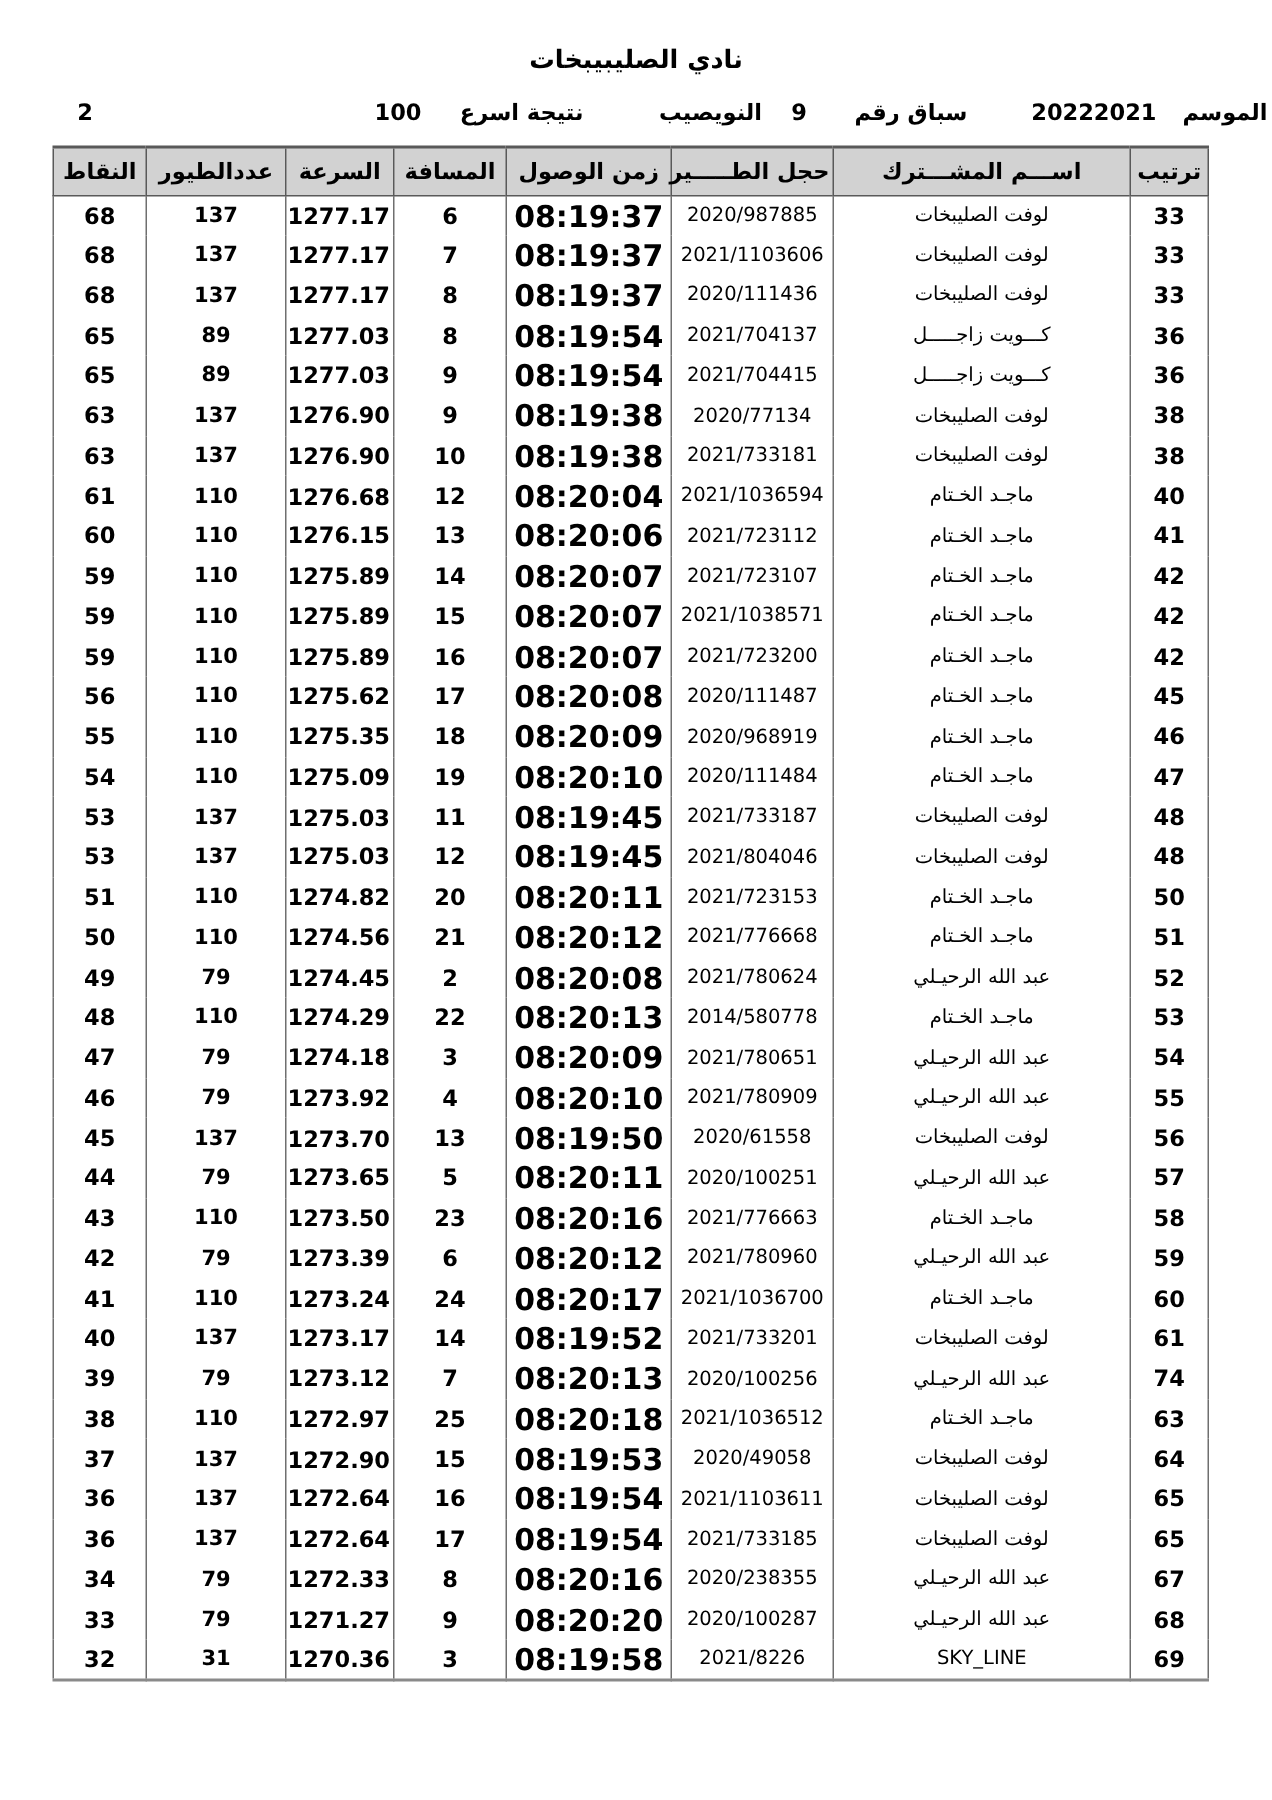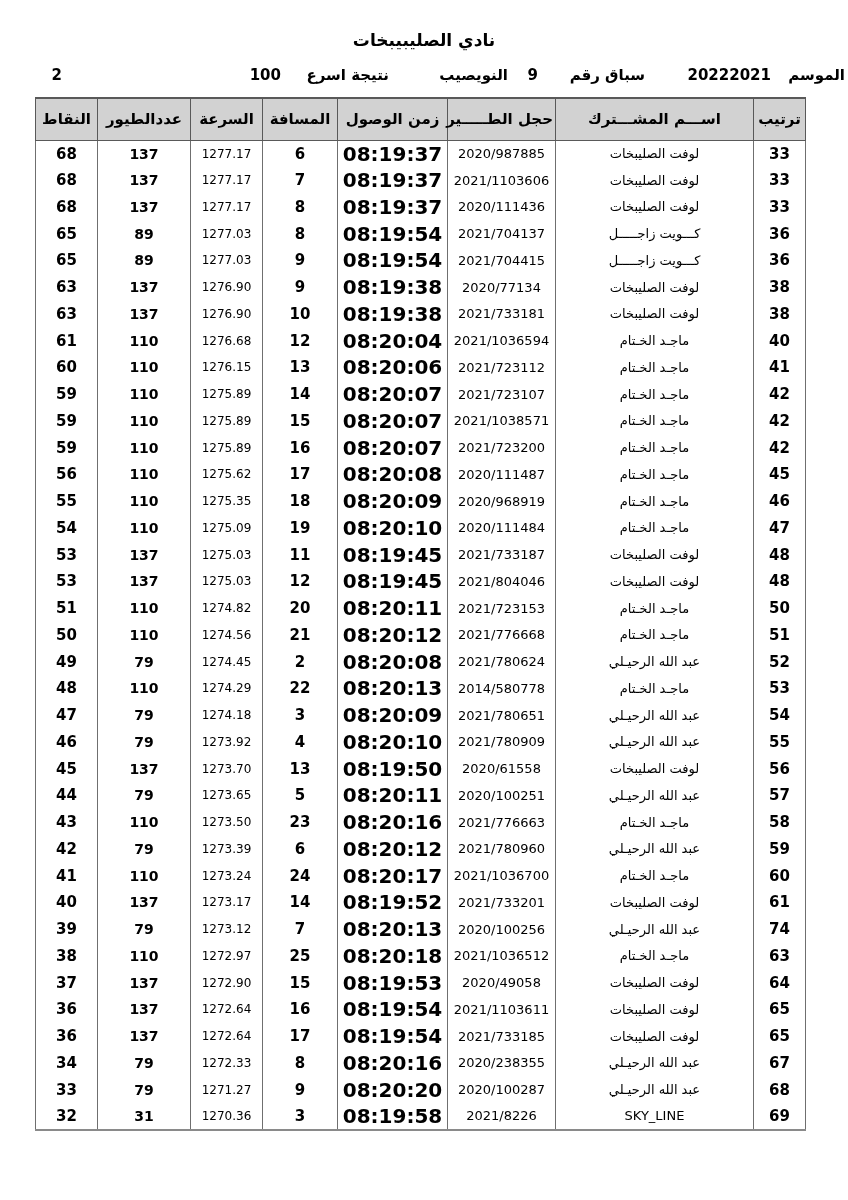--- a/index.html
+++ b/index.html
@@ -58,21 +58,21 @@
     left:35px;top:97px;
     width:771px;
     border-collapse:collapse;
     table-layout:fixed;
     direction:rtl;
   }
   table.results thead th{
     background:var(--header-bg);
     border:1px solid var(--border-dark);
     border-top:2px solid var(--border-dark);
-    height:42px;
+    height:32px;
     font-size:15px;
     font-weight:bold;
     text-align:center;
     padding:0 2px;
     white-space:nowrap;
   }
   table.results tbody td{
     border-left:1px solid var(--border);
     border-right:1px solid var(--border);
     height:26.76px;
@@ -80,21 +80,21 @@
     text-align:center;
     white-space:nowrap;
     overflow:hidden;
   }
   table.results{border-bottom:2px solid #8a8a8a;}
   td.c-rank{font-size:15px;font-weight:bold;}
   td.c-name{font-size:13px;font-weight:normal;text-align:right;padding-right:14px;}
   td.c-ring{font-size:13px;font-weight:normal;}
   td.c-time{font-size:20px;font-weight:bold;}
   td.c-dist{font-size:15px;font-weight:bold;}
-  td.c-speed{font-size:12px;font-weight:normal;}
+  td.c-speed{font-size:15px;font-weight:bold;}
   td.c-birds{font-size:14px;font-weight:bold;}
   td.c-points{font-size:15px;font-weight:bold;}
 </style>
 </head>
 <body>
 
 <h1 class="doc-title">نادي الصليبيبخات</h1>
 
 <div class="meta-line">
   <span class="m-season-label">الموسم</span>

